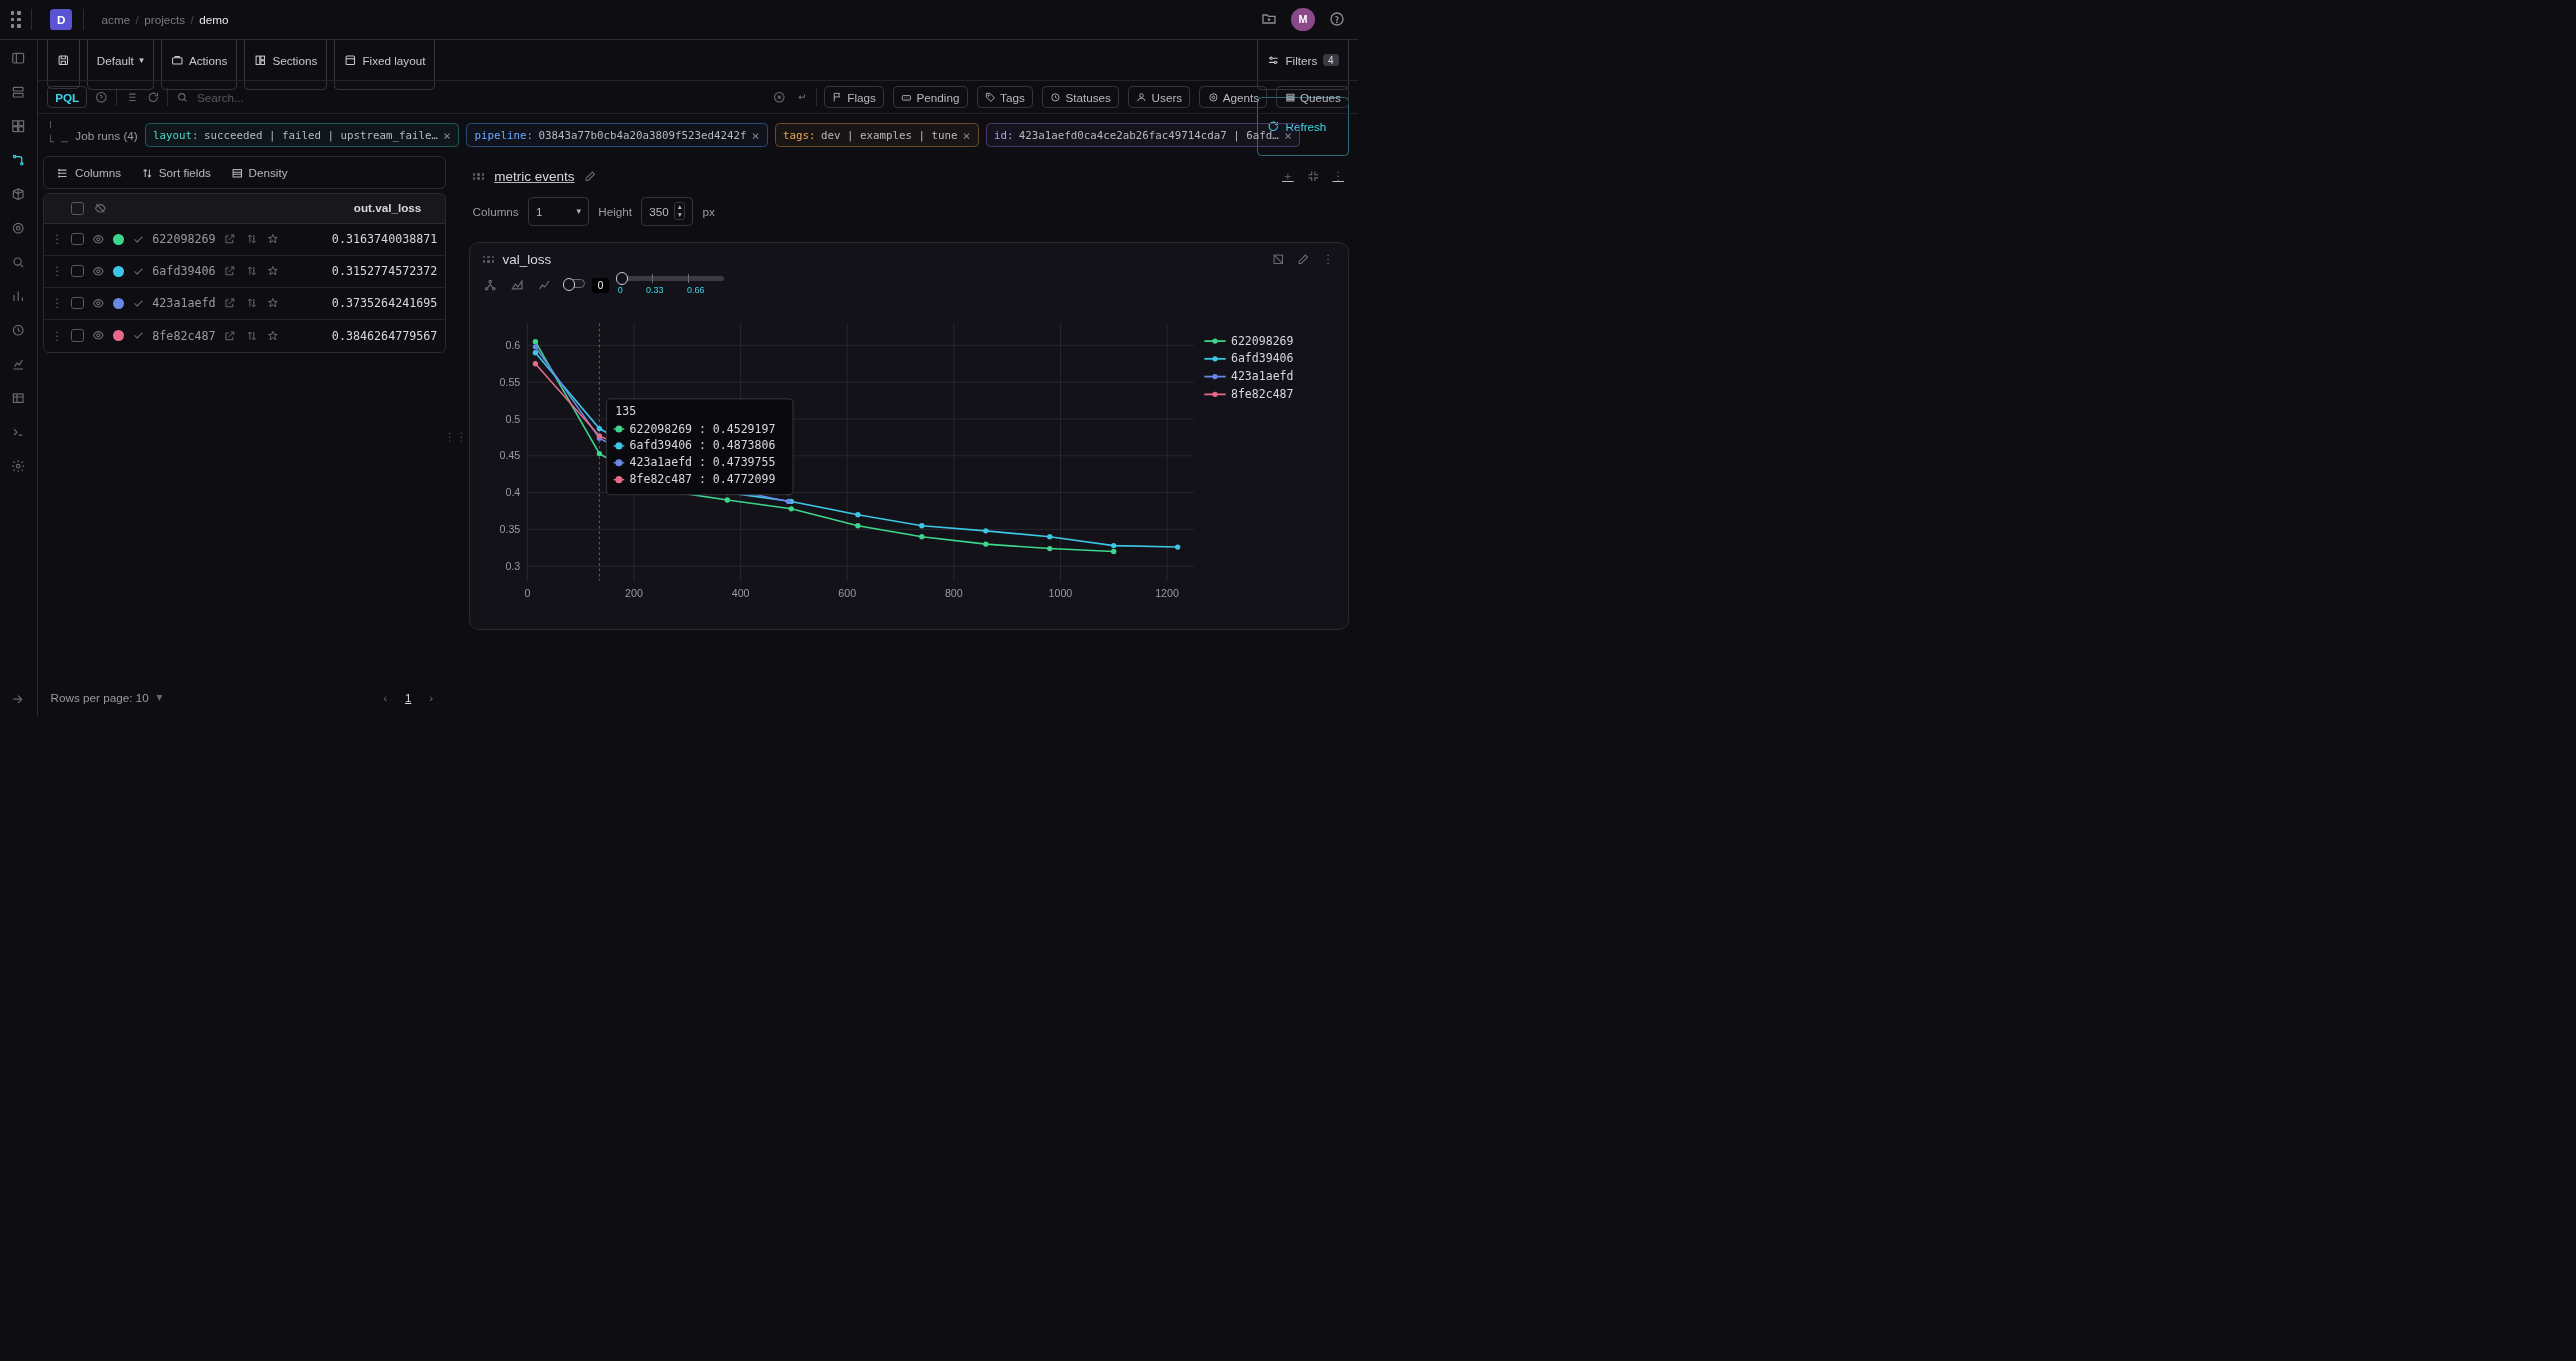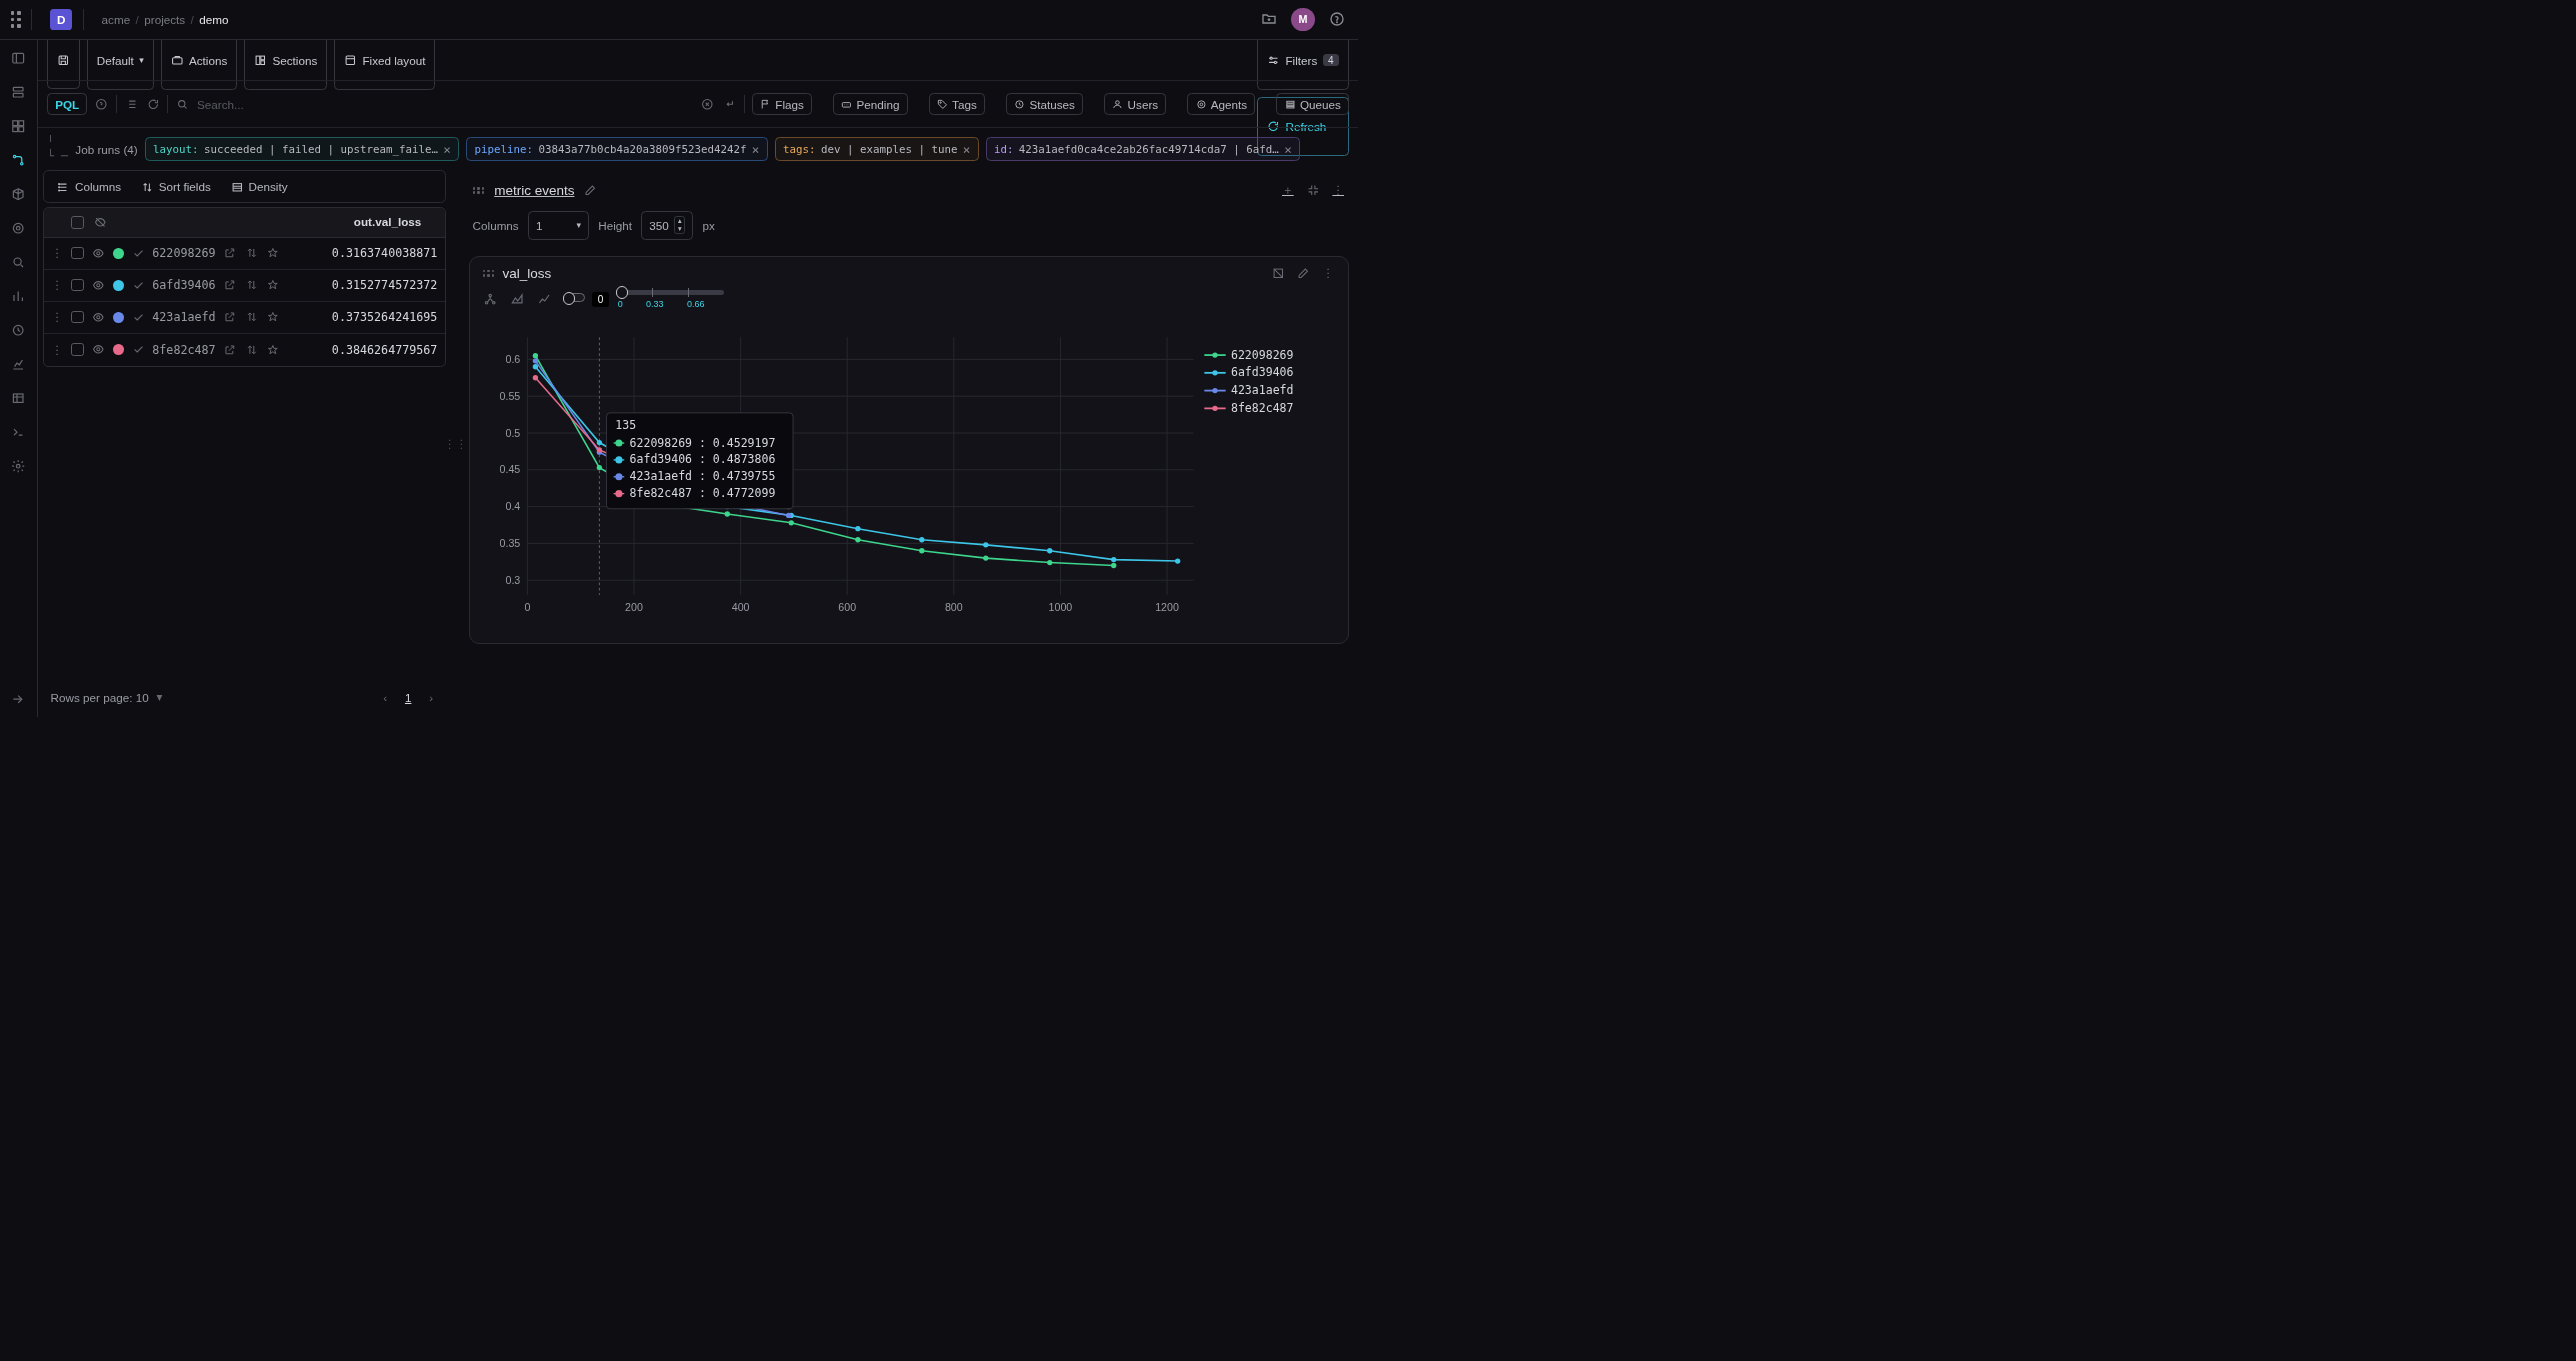--- a/index.html
+++ b/index.html
@@ -48,27 +48,27 @@
 .btn {
   border:0.9px solid #35353d; border-radius:4.5px; padding:22px 9px;
   display:flex; align-items:center; gap:5.4px; color:#c8c8d0; cursor:pointer;
   background:transparent; font-size:11.7px;
 }
 .btn.primary { border-color:#2a6a7a; color:#3dd6e8; }
 .btn .chev { font-size:9px; }
 .badge-count { background:#3a3a44; border-radius:3.6px; padding:0.9px 5.4px; font-size:10px; color:#d8d8e0;}
 .toolbar .right { margin-left:auto; display:flex; gap:7.2px;flex-direction:column;}
 .searchbar {
-  height:48px; display:flex; align-items:center; padding:0 9px; gap:7.2px;
+  height:34px; display:flex; align-items:center; padding:0 9px; gap:7.2px;
   border-top:0.9px solid #22222a; border-bottom:0.9px solid #22222a;
 }
 .pql-badge { border:0.9px solid #35353d; border-radius:4.5px; padding:3.6px 7.2px; color:#3dd6e8; font-weight:600; display:flex; align-items:center; gap:3.6px;}
 .search-input { flex:1; background:transparent; border:none; color:#c8c8d0; outline:none; font-size:11.7px;}
 .search-input::placeholder { color:#5a5a64;}
-.pill-row { display:flex; align-items:flex-end; gap:21px; }
+.pill-row { display:flex; align-items:flex-end; gap:9px; }
 .pill { border:0.9px solid #35353d; border-radius:4.5px; padding:3.6px 7.2px; display:flex; align-items:center; gap:4.5px; cursor:pointer; color:#b8b8c0;}
 .filter-chips {
   padding:7.2px 9px; display:flex; align-items:center; gap:7.2px; flex-wrap:wrap;
 }
 .tree-pre { color:#5a5a64; font-family:monospace;}
 .job-runs-label { color:#9a9aa4; }
 .chip {
   border:0.9px solid; border-radius:4.5px; padding:3.6px 7.2px;
   font-family:ui-monospace,monospace; font-size:10.8px;
   display:flex; align-items:center; gap:5.4px;

